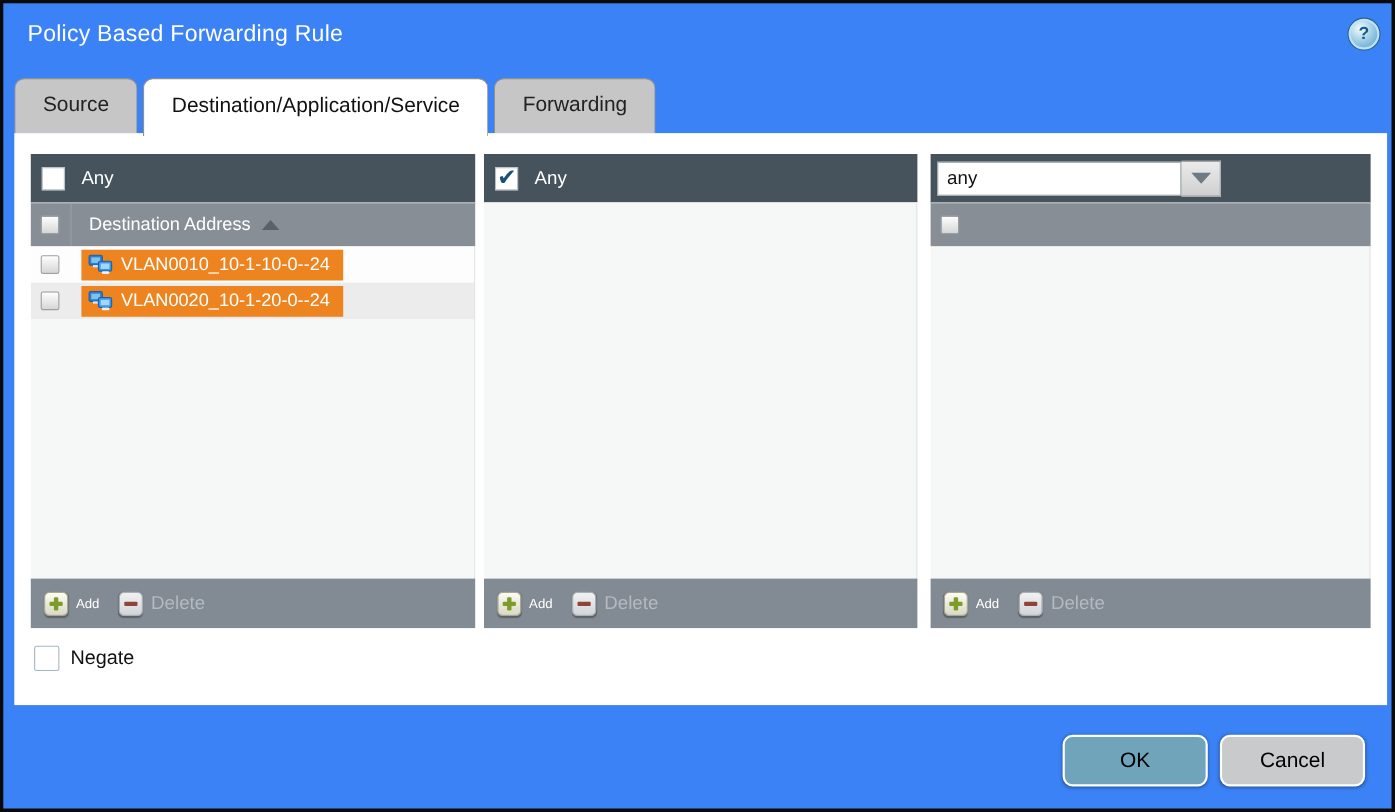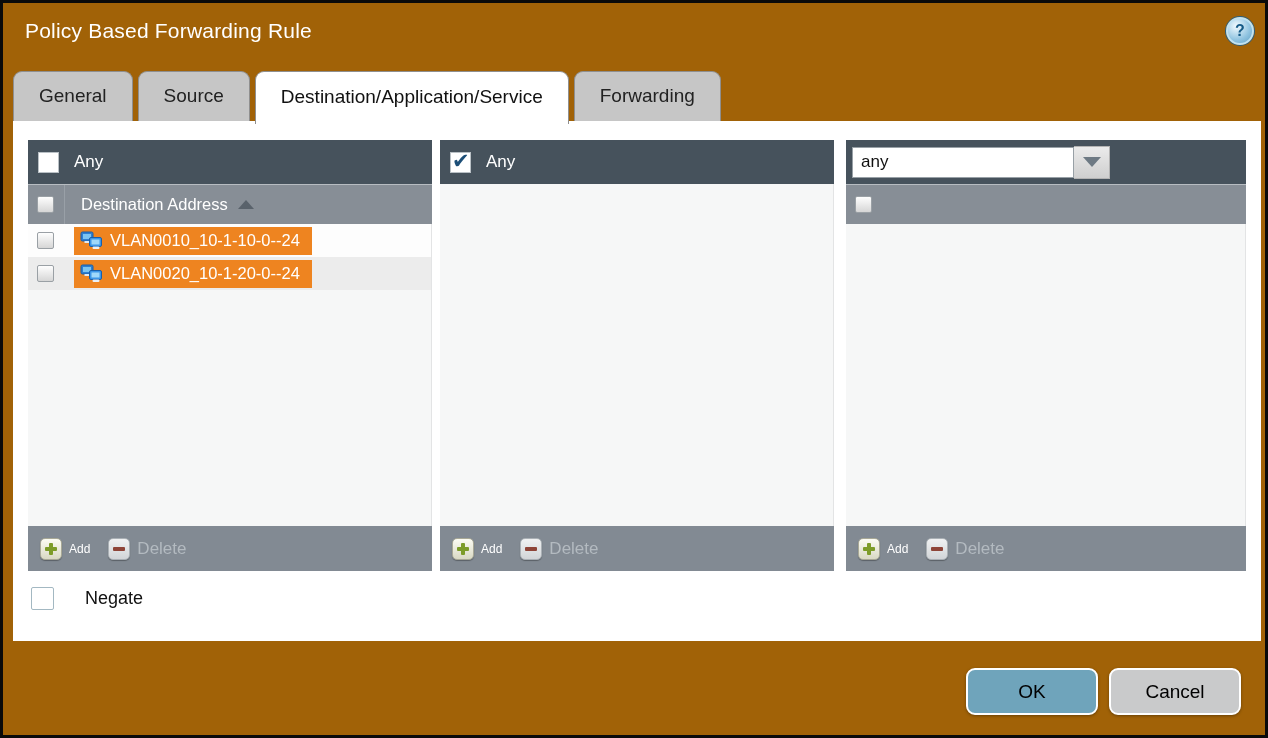--- a/index.html
+++ b/index.html
@@ -1,18 +1,18 @@
 <!DOCTYPE html>
 <html><head>
 <meta charset="utf-8">
 <style>
   html,body{margin:0;padding:0;background:#000;}
   *{box-sizing:border-box;font-family:"Liberation Sans",sans-serif;}
   .stage{position:relative;width:1268px;height:738px;background:#0a0a0a;overflow:hidden;}
-  .dialog{position:absolute;inset:3px;background:#a16207;}
+  .dialog{position:absolute;inset:3px;background:#3b82f6;}
 
   
   .title{position:absolute;left:22px;top:16px;color:#fff;font-size:21px;letter-spacing:.2px;}
   .help{position:absolute;left:1223px;top:14px;width:28px;height:28px;border-radius:50%;
         background:radial-gradient(circle at 35% 30%,#f2fbff,#8fc3e0 60%,#5f9fc4);
         border:2px solid #bfe2f2;box-shadow:0 0 0 1px #2b5f7e;
         display:flex;align-items:center;justify-content:center;
         color:#155a86;font-weight:bold;font-size:16px;}
 
   
@@ -67,41 +67,40 @@
   
   .combo{display:flex;align-items:center;margin-left:-4px;}
   .combo input{width:222px;height:31px;border:1px solid #98a0a6;background:#fff;font-size:17px;
                padding:0 8px;color:#111;outline:none;border-radius:0;}
   .combo-btn{width:36px;height:33px;background:linear-gradient(#ebebeb,#cfcfcf);border:1px solid #b3b3b3;
              border-left:none;display:flex;align-items:center;justify-content:center;}
   .dd-arrow{width:0;height:0;border-left:9px solid transparent;border-right:9px solid transparent;
             border-top:10px solid #6e7a84;}
 
   
-  .negate{position:absolute;left:28px;top:584px;display:flex;align-items:center;gap:31px;z-index:2;}
+  .negate{position:absolute;left:28px;top:584px;display:flex;align-items:center;gap:10px;z-index:2;}
   .negate-label{font-size:18px;color:#111;}
 
   
   .btn{position:absolute;top:665px;width:132px;height:47px;border-radius:9px;border:2px solid #fff;
        font-size:19px;color:#000;display:flex;align-items:center;justify-content:center;
        box-shadow:0 1px 3px rgba(0,0,0,.35);cursor:default;z-index:2;}
   .btn-ok{left:963px;background:#6fa4bb;}
   .btn-cancel{left:1106px;background:#c9cacb;}
 </style>
 </head>
 <body>
 
 <div class="stage">
   <div class="dialog">
 
     <div class="title">Policy Based Forwarding Rule</div>
     <div class="help">?</div>
 
     <div class="tabs">
-      <div class="tab">General</div>
       <div class="tab">Source</div>
       <div class="tab active">Destination/Application/Service</div>
       <div class="tab">Forwarding</div>
     </div>
 
     <div class="panel"></div>
 
     <div class="col col1">
       <div class="anybar">
         <div class="cb-lg"></div>

